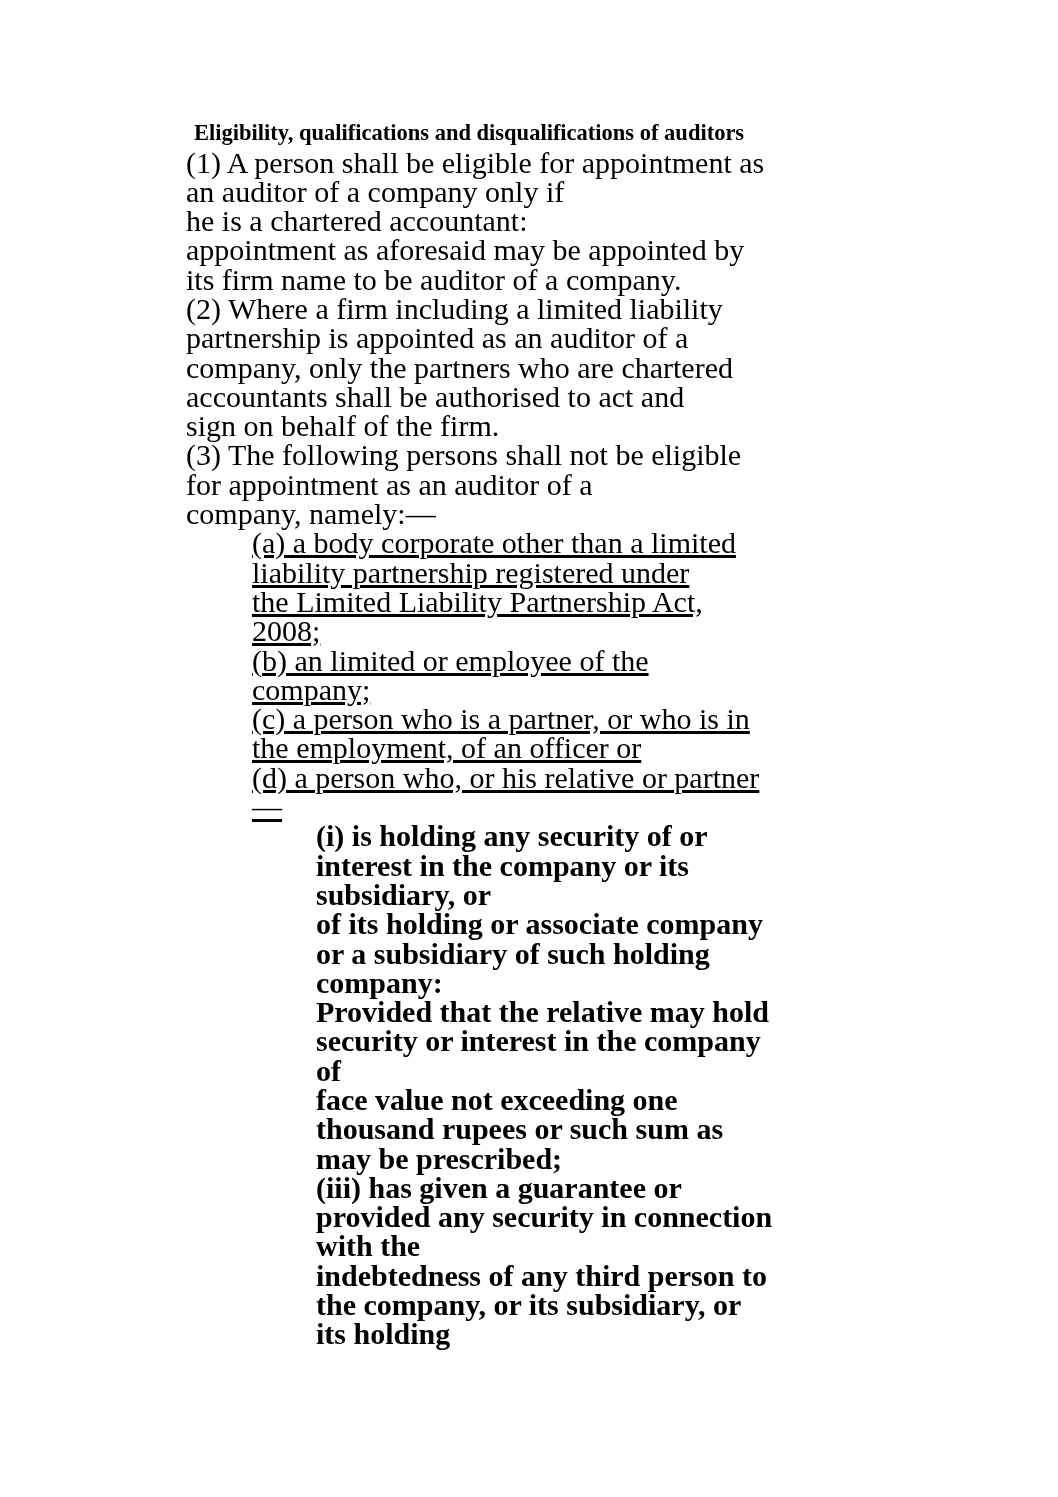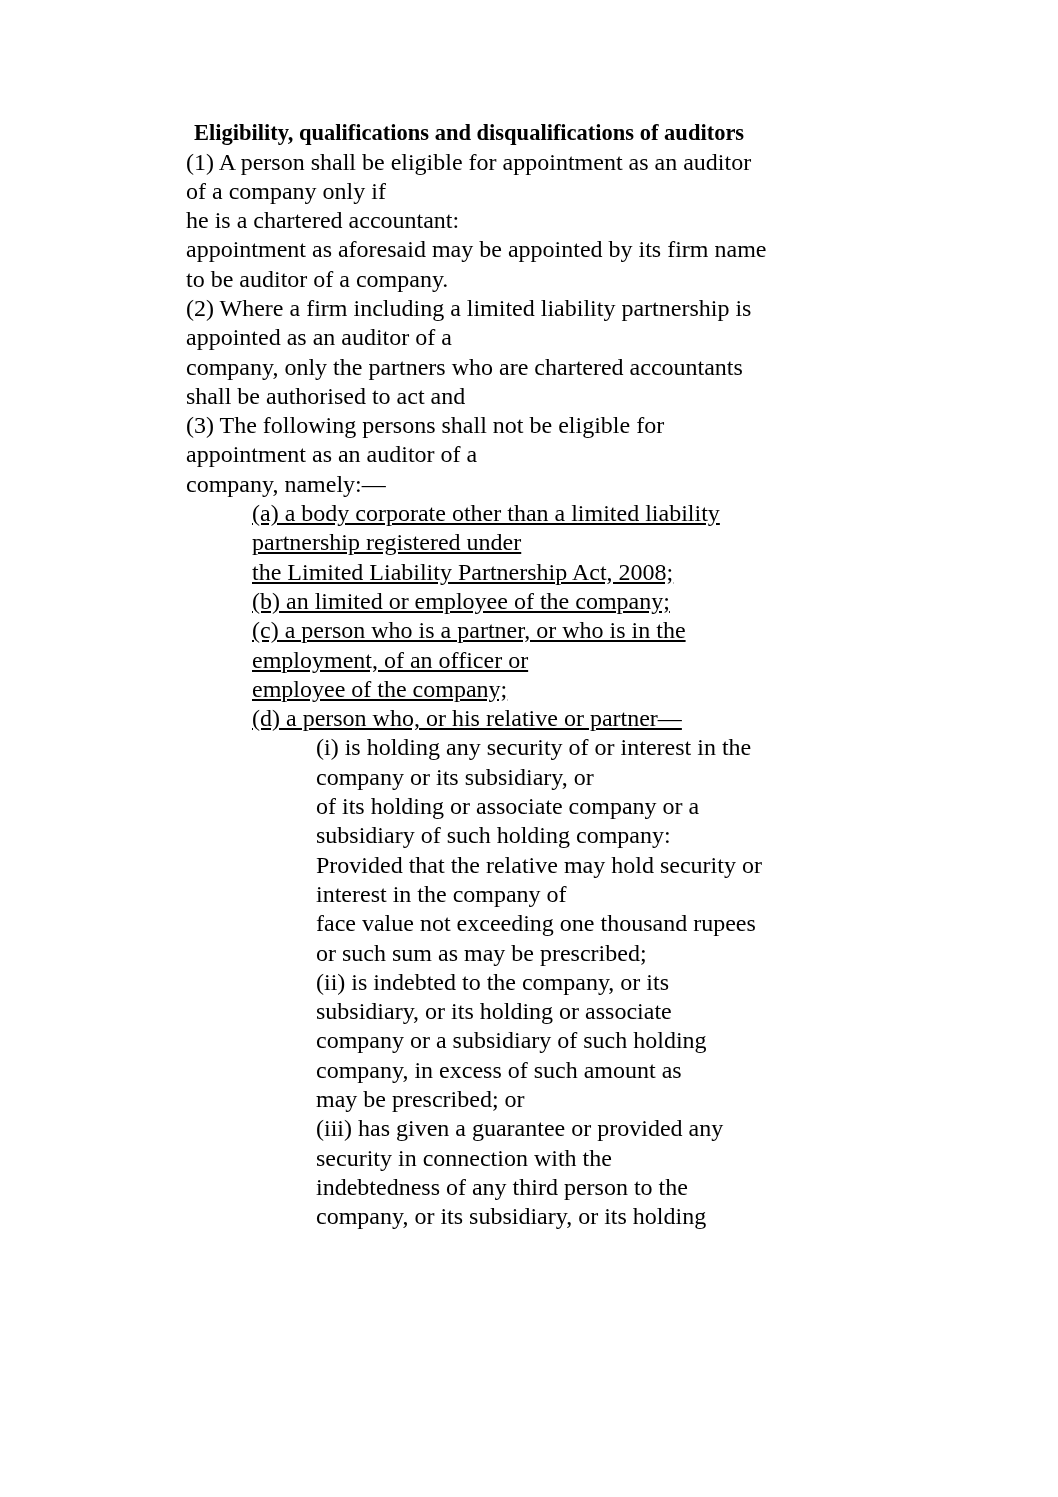--- a/index.html
+++ b/index.html
@@ -21,28 +21,28 @@
     padding: 118px 110px 0 186px;
   }
   .doc-title {
     font-size: 22.5px;
     font-weight: bold;
     line-height: 29.5px;
     margin: 0 0 0 0;
     text-indent: 8px;
   }
   .para {
-    font-size: 24px;
+    font-size: 30px;
     line-height: 29.3px;
     margin: 0;
     text-align: left;
   }
   .level-1 { margin-left: 0; }
   .level-2 { margin-left: 66px; text-decoration: underline; }
-  .level-3 { margin-left: 130px; }
+  .level-3 { margin-left: 130px; font-weight: bold; }
   .block {
     margin: 0;
     padding: 0;
   }
 </style>
 </head>
 <body>
 
 <div class="page">
 
@@ -52,57 +52,52 @@
 
     <div class="block">
       <p class="para level-1">(1) A person shall be eligible for appointment as an auditor of a company only if</p>
       <p class="para level-1">he is a chartered accountant:</p>
       <p class="para level-1">appointment as aforesaid may be appointed by its firm name to be auditor of a company.</p>
     </div>
 
     <div class="block">
       <p class="para level-1">(2) Where a firm including a limited liability partnership is appointed as an auditor of a</p>
       <p class="para level-1">company, only the partners who are chartered accountants shall be authorised to act and</p>
+      <p class="para level-1">sign on behalf of the firm.</p>
     </div>
 
     <div class="block">
       <p class="para level-1">(3) The following persons shall not be eligible for appointment as an auditor of a</p>
       <p class="para level-1">company, namely:—</p>
     </div>
 
     <div class="block">
       <p class="para level-2">(a) a body corporate other than a limited liability partnership registered under</p>
       <p class="para level-2">the Limited Liability Partnership Act, 2008;</p>
     </div>
 
     <div class="block">
       <p class="para level-2">(b) an limited or employee of the company;</p>
     </div>
 
     <div class="block">
       <p class="para level-2">(c) a person who is a partner, or who is in the employment, of an officer or</p>
-      <p class="para level-2">employee of the company;</p>
     </div>
 
     <div class="block">
       <p class="para level-2">(d) a person who, or his relative or partner—</p>
     </div>
 
     <div class="block">
       <p class="para level-3">(i) is holding any security of or interest in the company or its subsidiary, or</p>
       <p class="para level-3">of its holding or associate company or a subsidiary of such holding company:</p>
       <p class="para level-3">Provided that the relative may hold security or interest in the company of</p>
       <p class="para level-3">face value not exceeding one thousand rupees or such sum as may be prescribed;</p>
     </div>
 
-    <div class="block">
-      <p class="para level-3">(ii) is indebted to the company, or its subsidiary, or its holding or associate</p>
-      <p class="para level-3">company or a subsidiary of such holding company, in excess of such amount as</p>
-      <p class="para level-3">may be prescribed; or</p>
-    </div>
 
     <div class="block">
       <p class="para level-3">(iii) has given a guarantee or provided any security in connection with the</p>
       <p class="para level-3">indebtedness of any third person to the company, or its subsidiary, or its holding</p>
     </div>
 
   </div>
 </div>
 
 </body></html>

